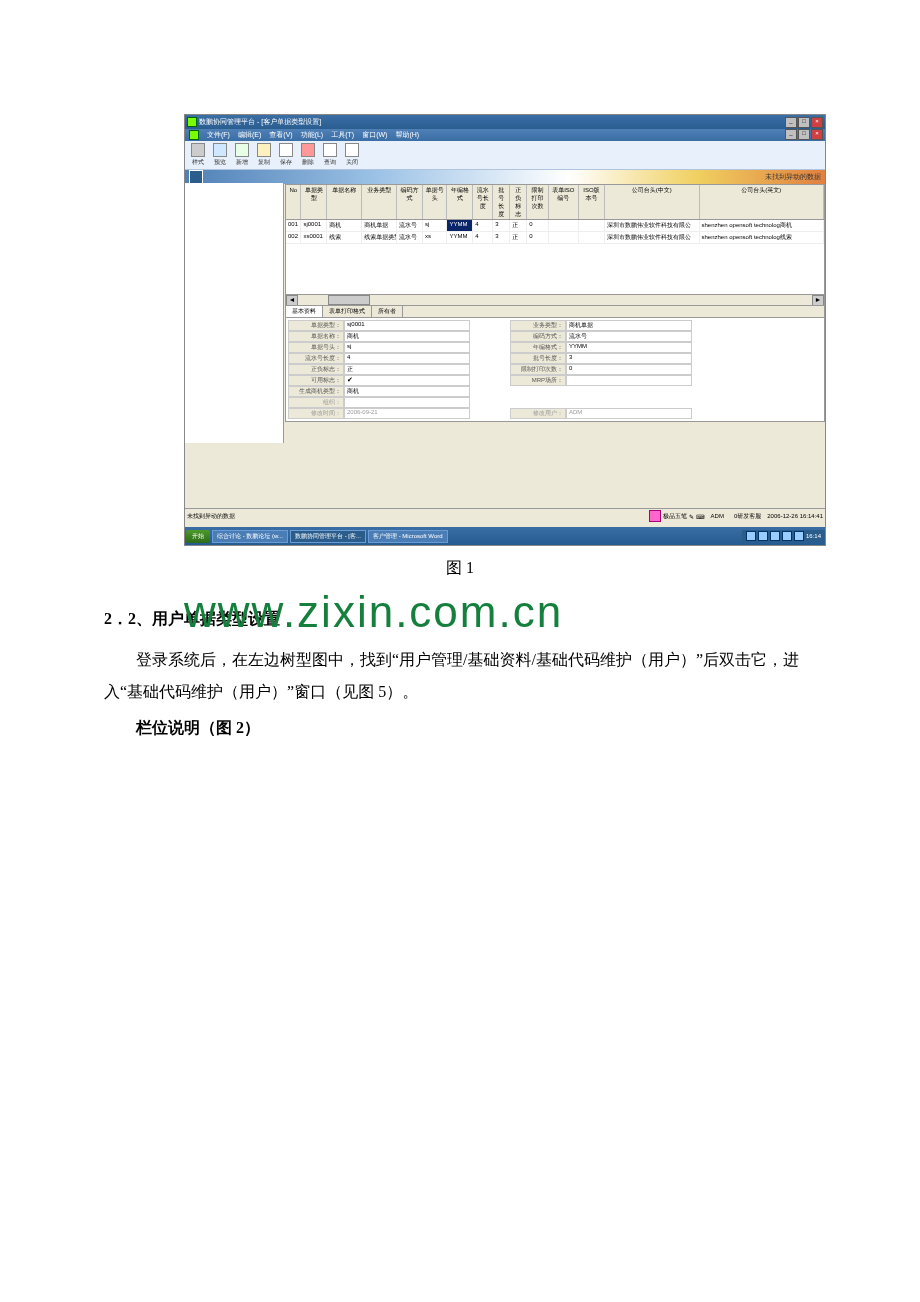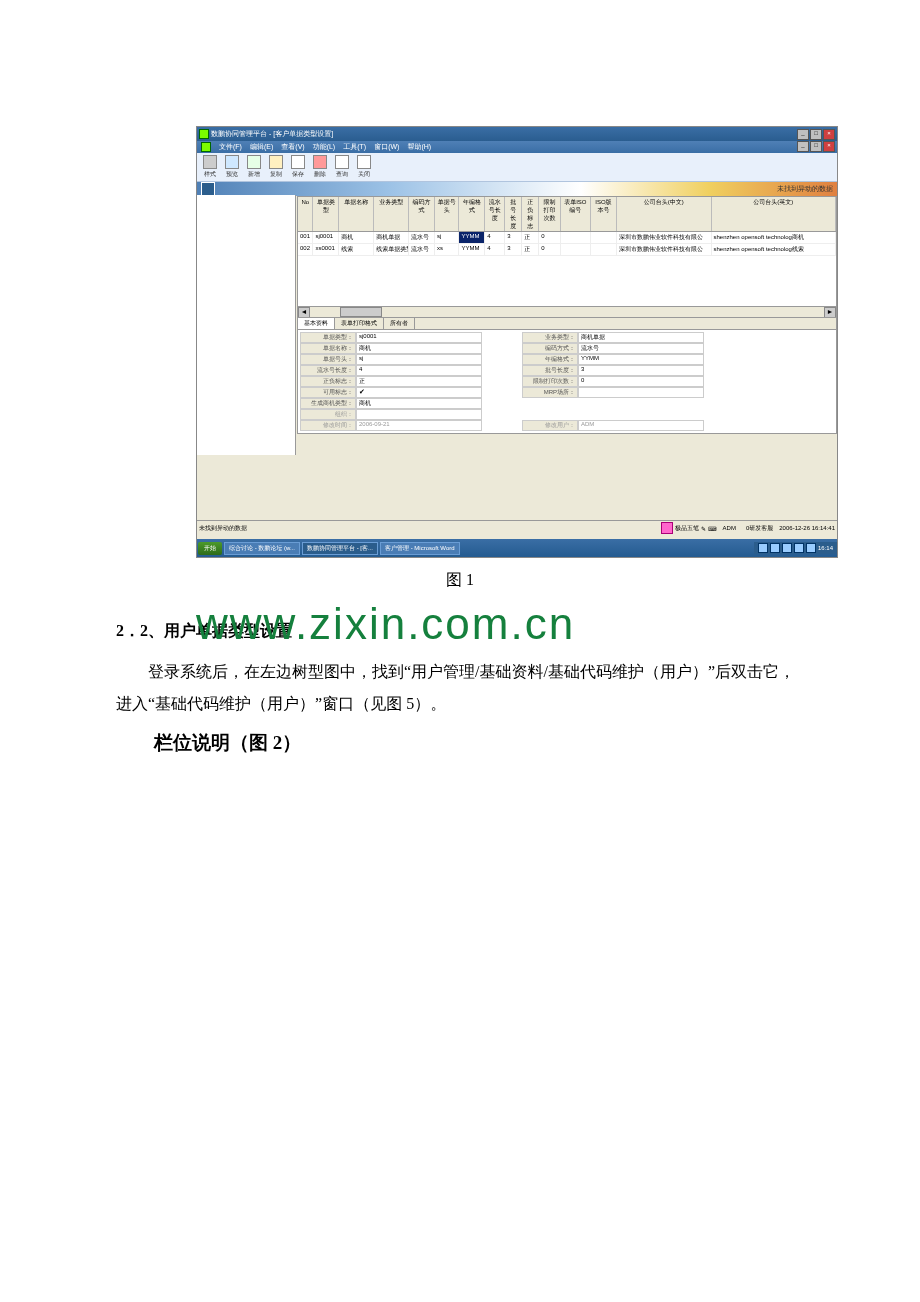--- a/index.html
+++ b/index.html
@@ -2,21 +2,21 @@
 <html><head>
 <meta charset="utf-8">
 <style>
   body {
     margin: 0;
     font-family: "SimSun", "宋体", serif;
     background: #fff;
     width: 920px;
   }
   .page {
-    padding: 16px;
+    padding: 4px;
   }
   
   .screenshot {
     margin: 110px 180px 0 180px;
     border: 1px solid #888;
     font-family: "Microsoft YaHei", Arial, sans-serif;
     font-size: 7px;
     color: #000;
     background: #ece9d8;
     position: relative;
@@ -130,21 +130,21 @@
     font-family: Arial, sans-serif;
     letter-spacing: 2px;
     pointer-events: none;
     z-index: 5;
   }
   
   .caption { text-align:center; font-size:16px; margin:12px 0 30px 0;}
   .doc { margin: 0 100px; position:relative;}
   .sect-heading { font-size:16px; font-weight:bold; margin:14px 0;}
   .para { font-size:16px; line-height:2.0; text-indent:2em; margin:6px 0;}
-  .subhead { font-size:19px; font-weight:bold; text-indent:2em; margin:10px 0;}
+  .subhead { font-size:16px; font-weight:bold; text-indent:2em; margin:10px 0;}
   .fielditem { font-size:16px; line-height:2.4; text-indent:2em;}
 </style>
 </head>
 <body>
 
 <div class="page">
 
   <div class="screenshot">
 
     <div class="titlebar">

